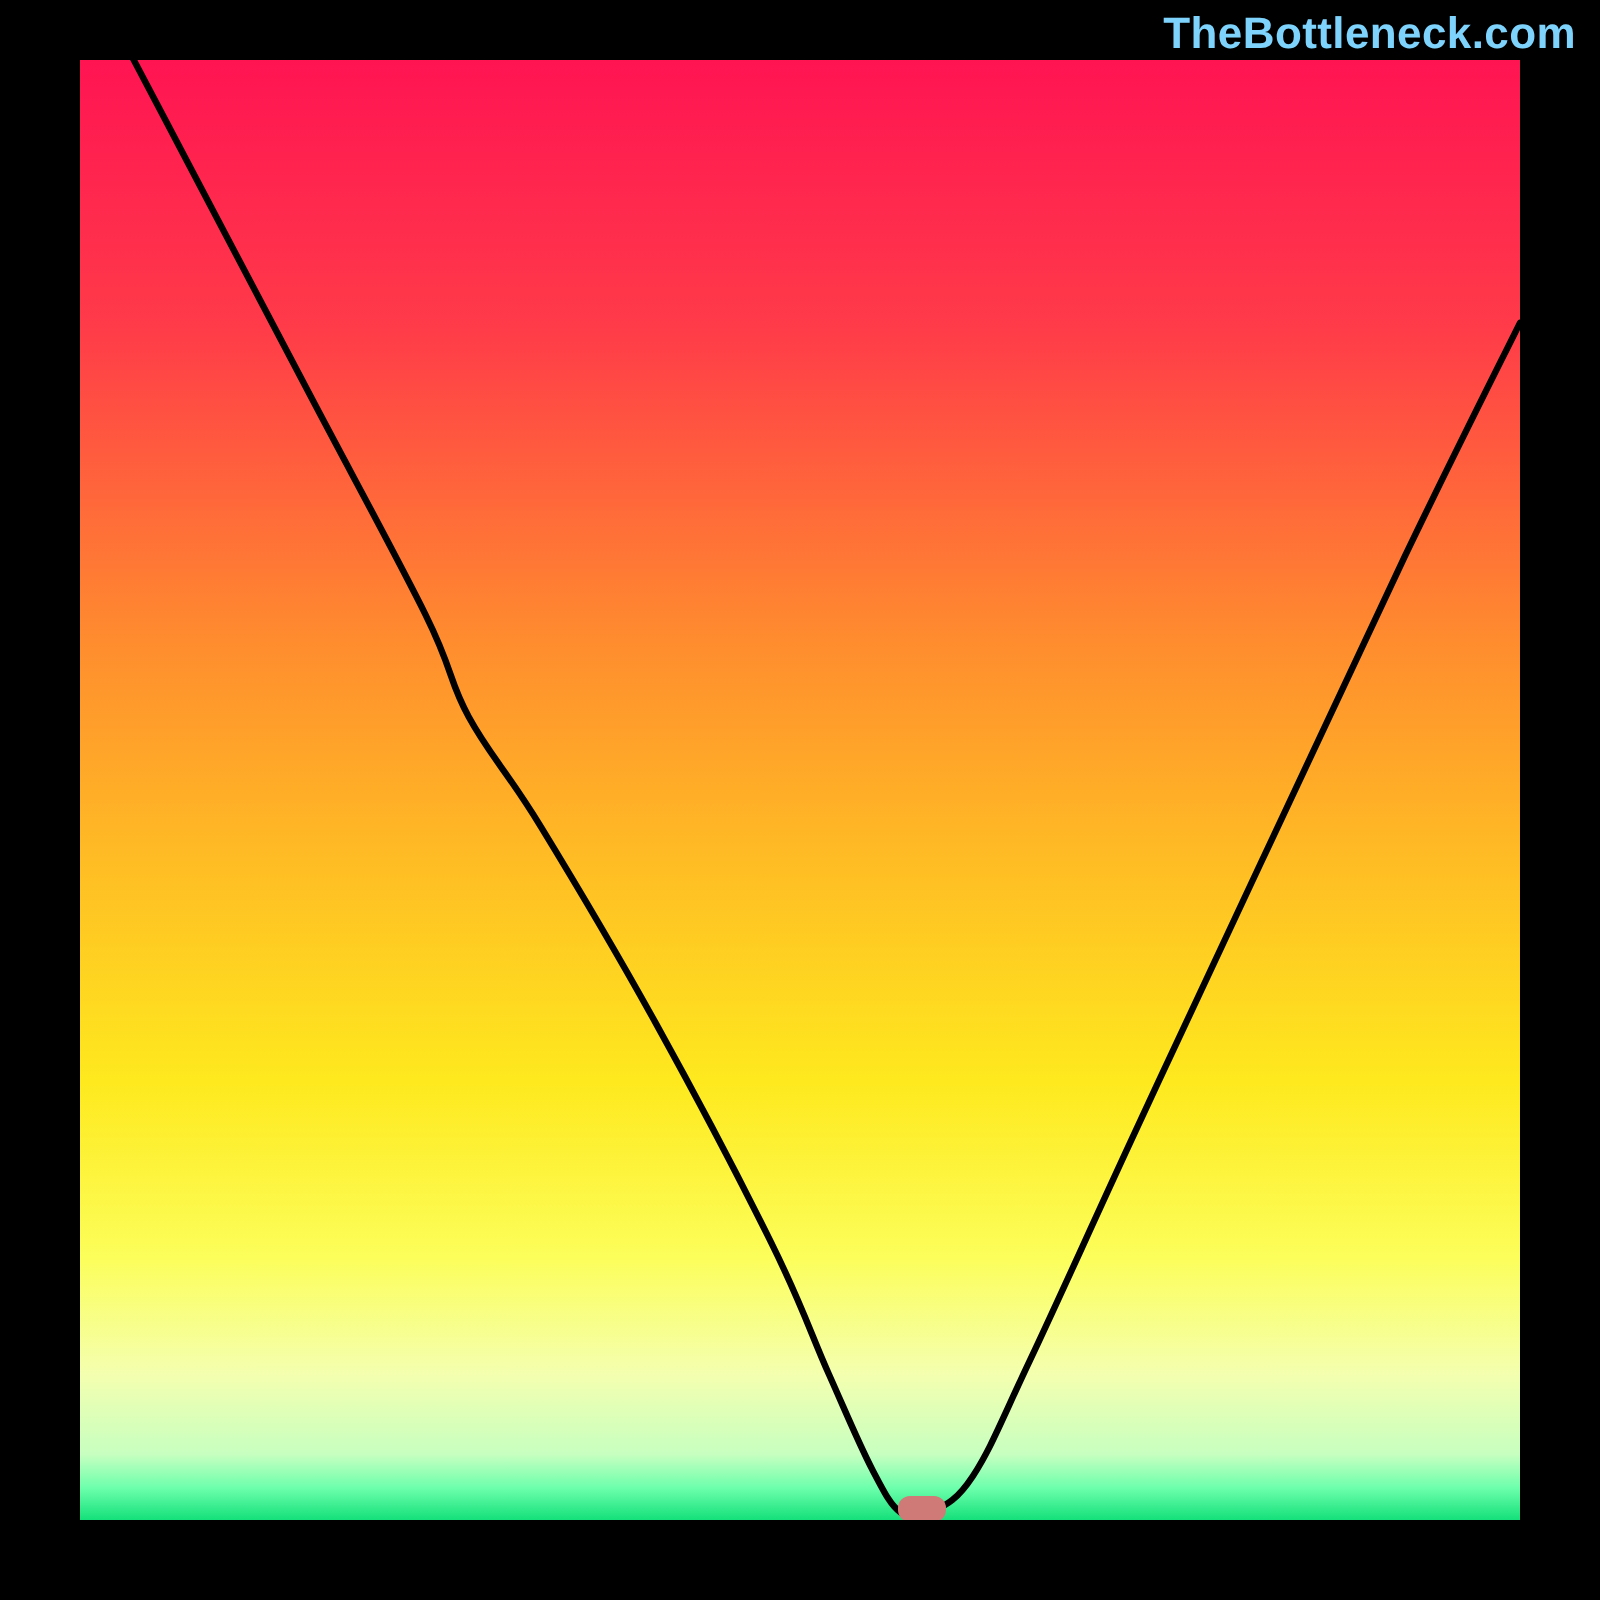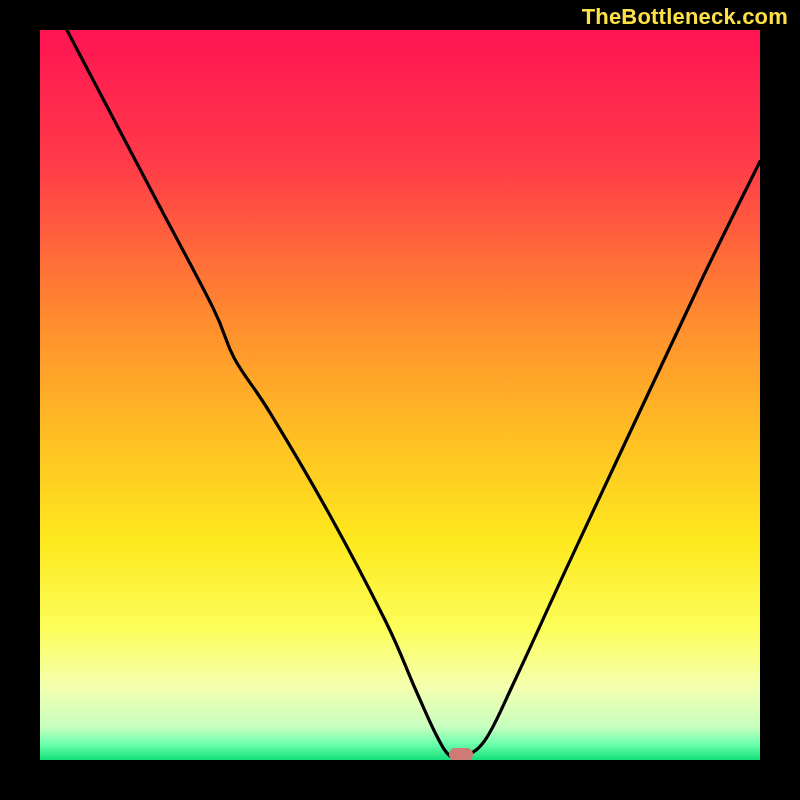--- a/index.html
+++ b/index.html
@@ -18,21 +18,21 @@
     height: 800px;
     background: #000;
   }
   .credit {
     position: absolute;
     top: 4px;
     right: 12px;
     font-family: Arial, Helvetica, sans-serif;
     font-size: 22px;
     font-weight: bold;
-    color: #fde047;
+    color: #7dd3fc;
     letter-spacing: 0.2px;
   }
   .plot-area {
     position: absolute;
     left: 40px;
     top: 30px;
     width: 720px;
     height: 730px;
     overflow: hidden;
   }

